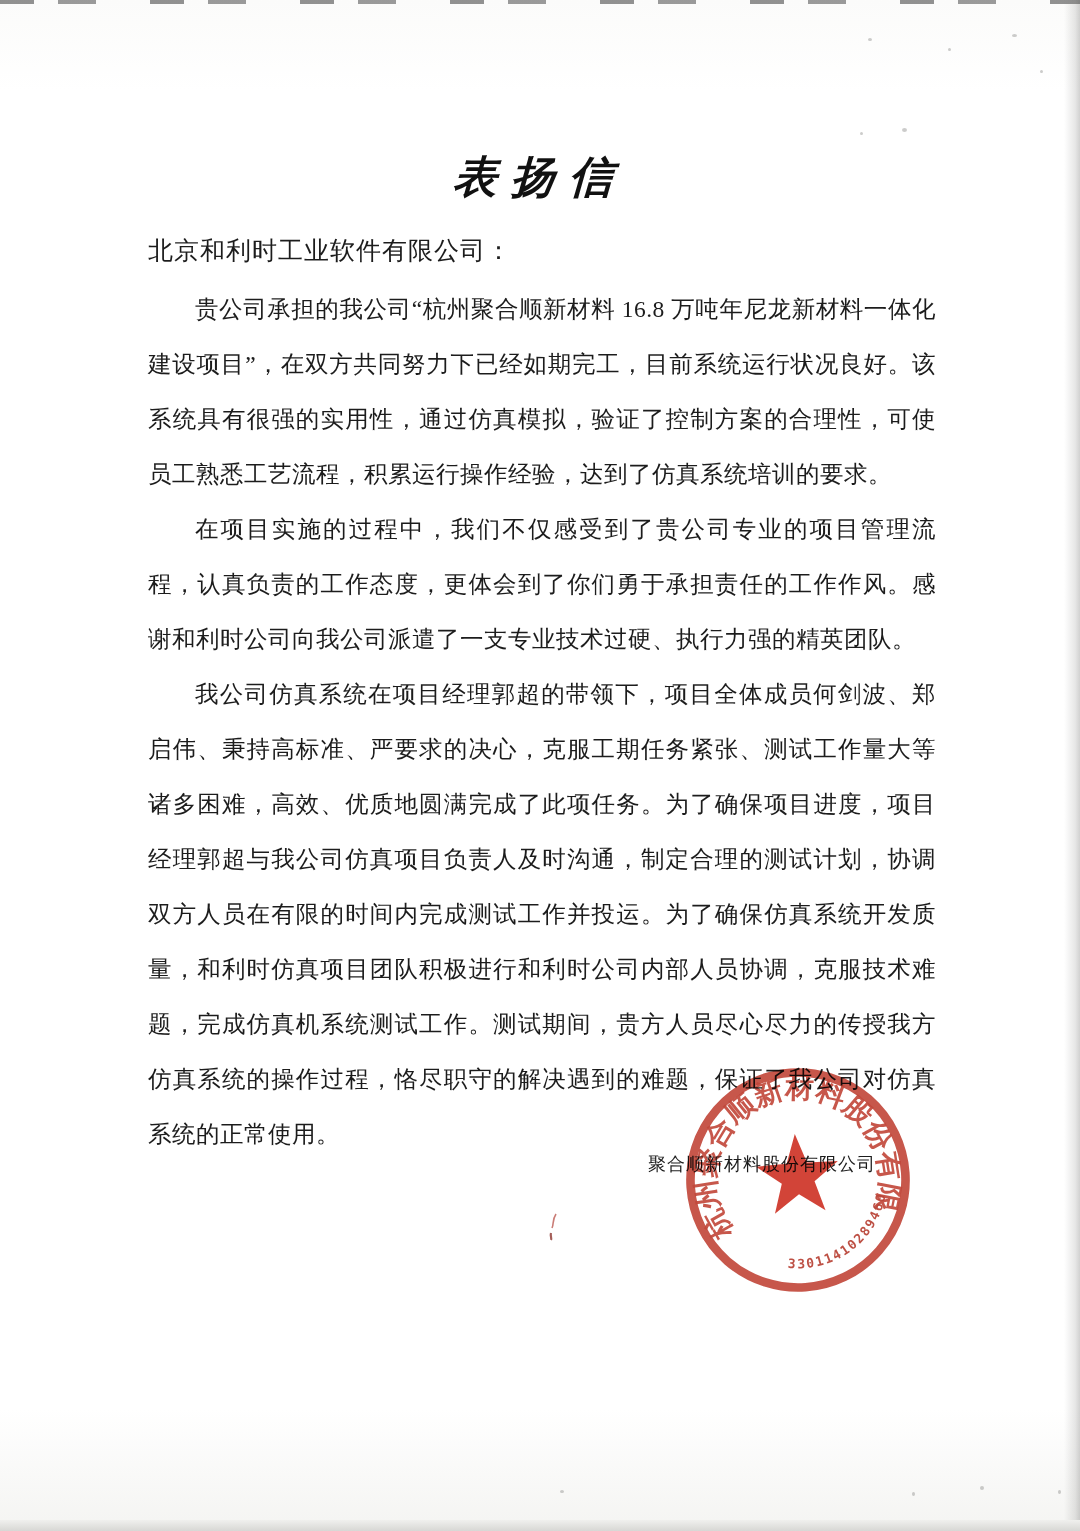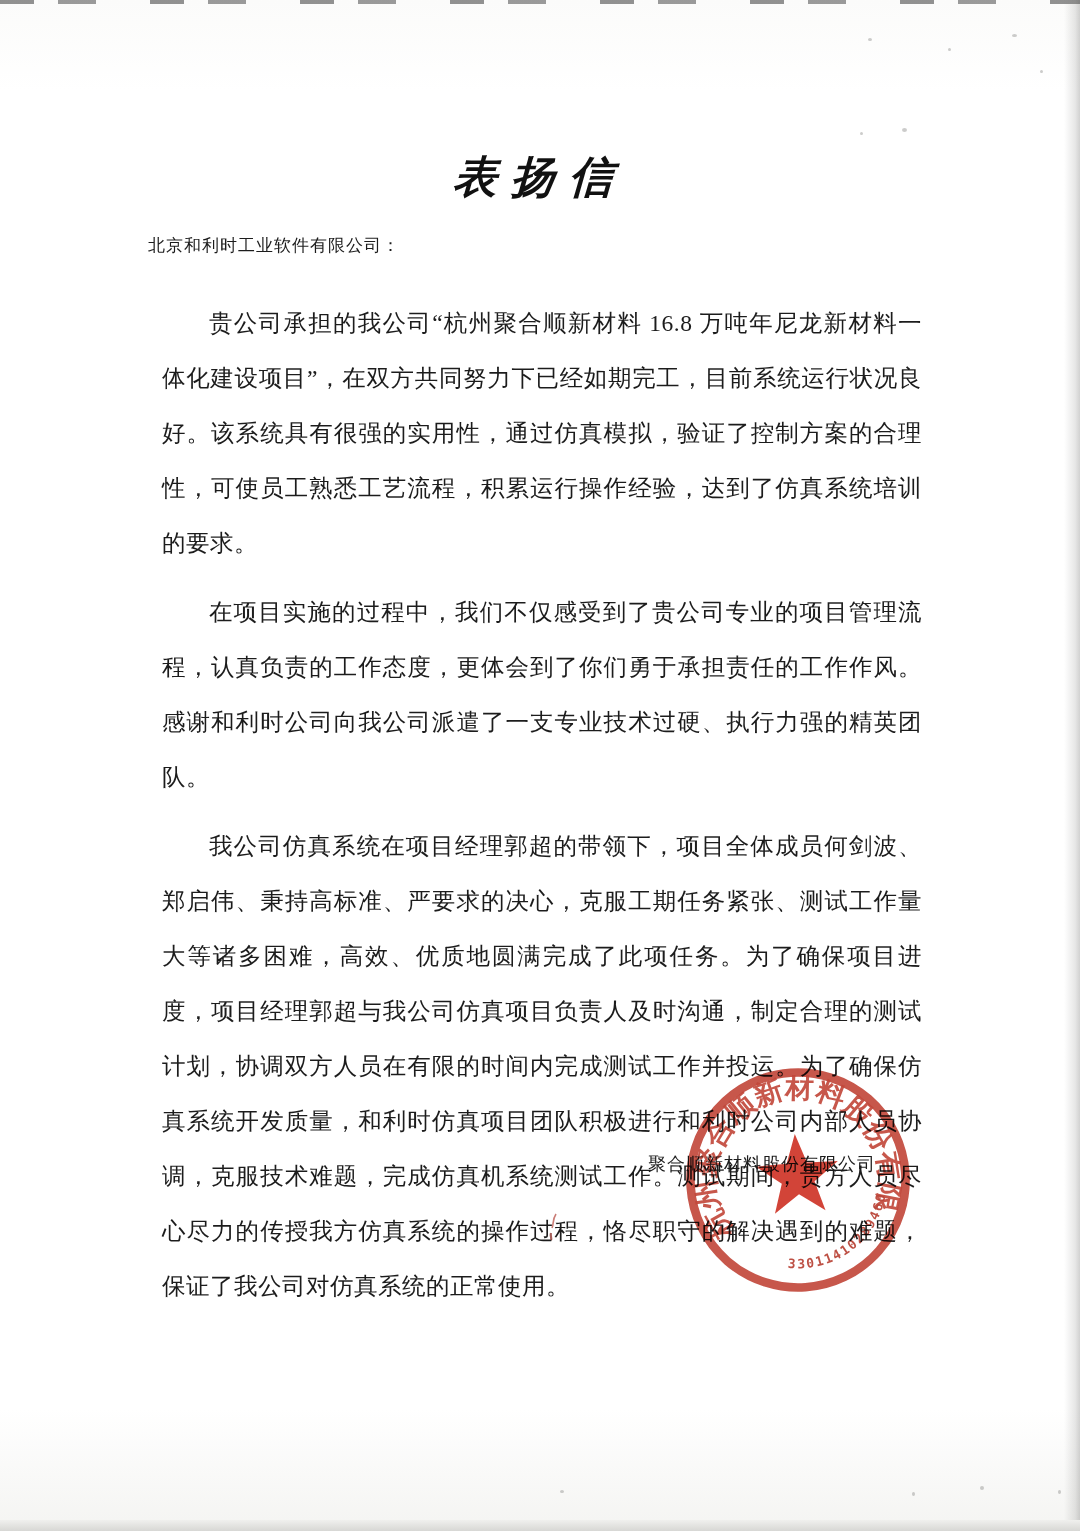--- a/index.html
+++ b/index.html
@@ -42,34 +42,34 @@
     font-weight: 700;
     font-style: italic;
     letter-spacing: 14px;
     color: #111;
     transform: skewX(-2deg);
   }
 
   .salutation {
     position: absolute;
     left: 148px; top: 234px;
-    font-size: 17px;
+    font-size: 25px;
     letter-spacing: 1px;
   }
 
   .body-text {
     position: absolute;
     left: 148px; top: 282px;
     width: 788px;
     font-size: 23.5px;
     line-height: 55px;
     text-align: justify;
     letter-spacing: .5px;
   }
-  .body-text p { text-indent: 2em; margin: 14px; }
+  .body-text p { text-indent: 2em; margin: 0; }
 
   .signature {
     position: absolute;
     left: 648px; top: 1140px;
     font-size: 18px;
     line-height: 49px;
     letter-spacing: 1px;
     z-index: 2;
   }
 

